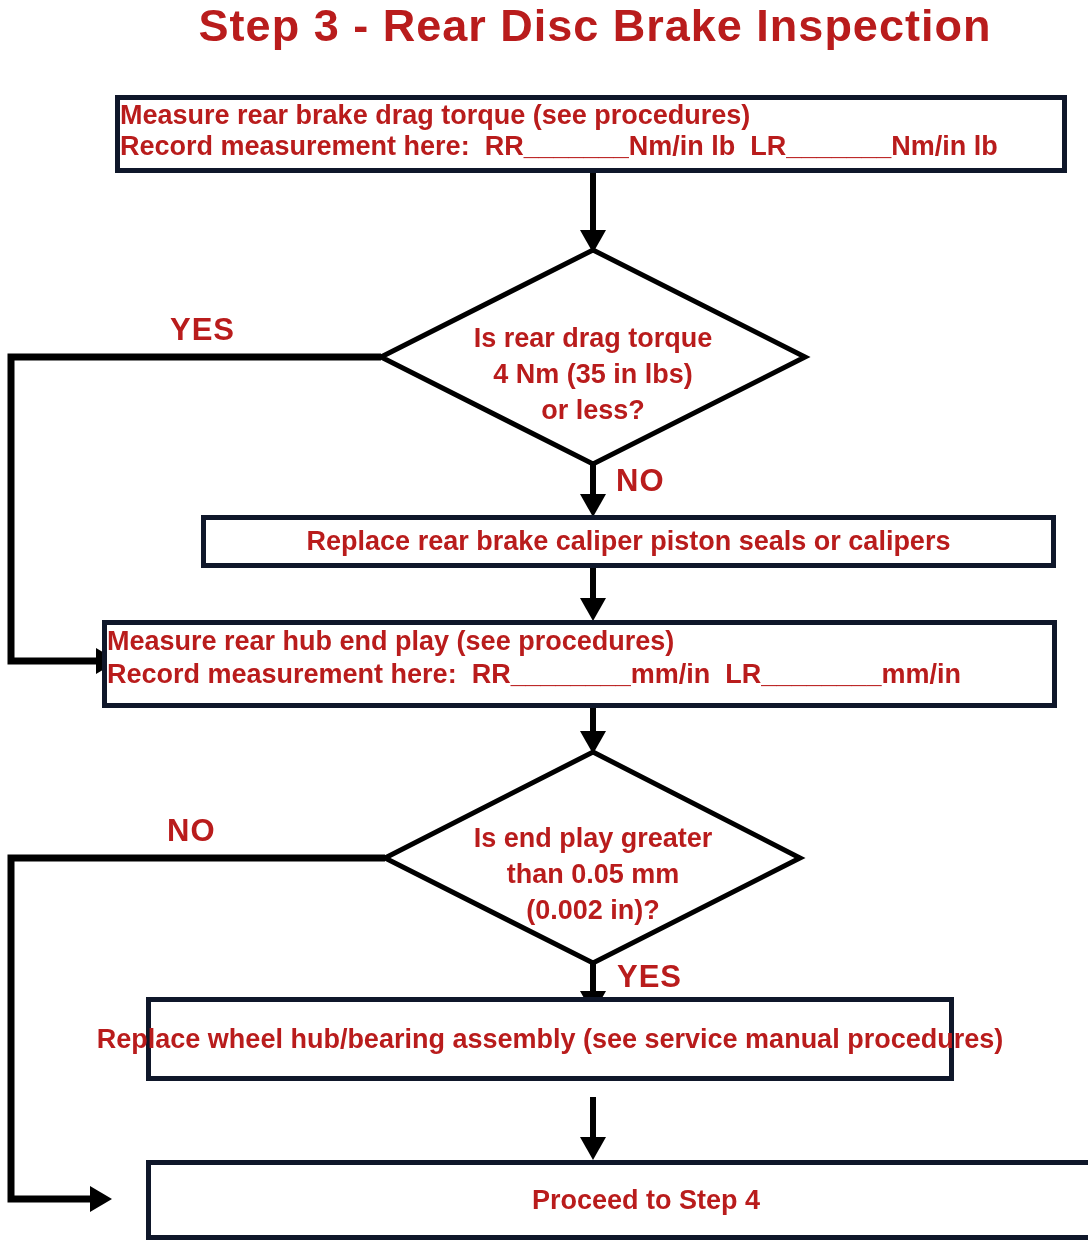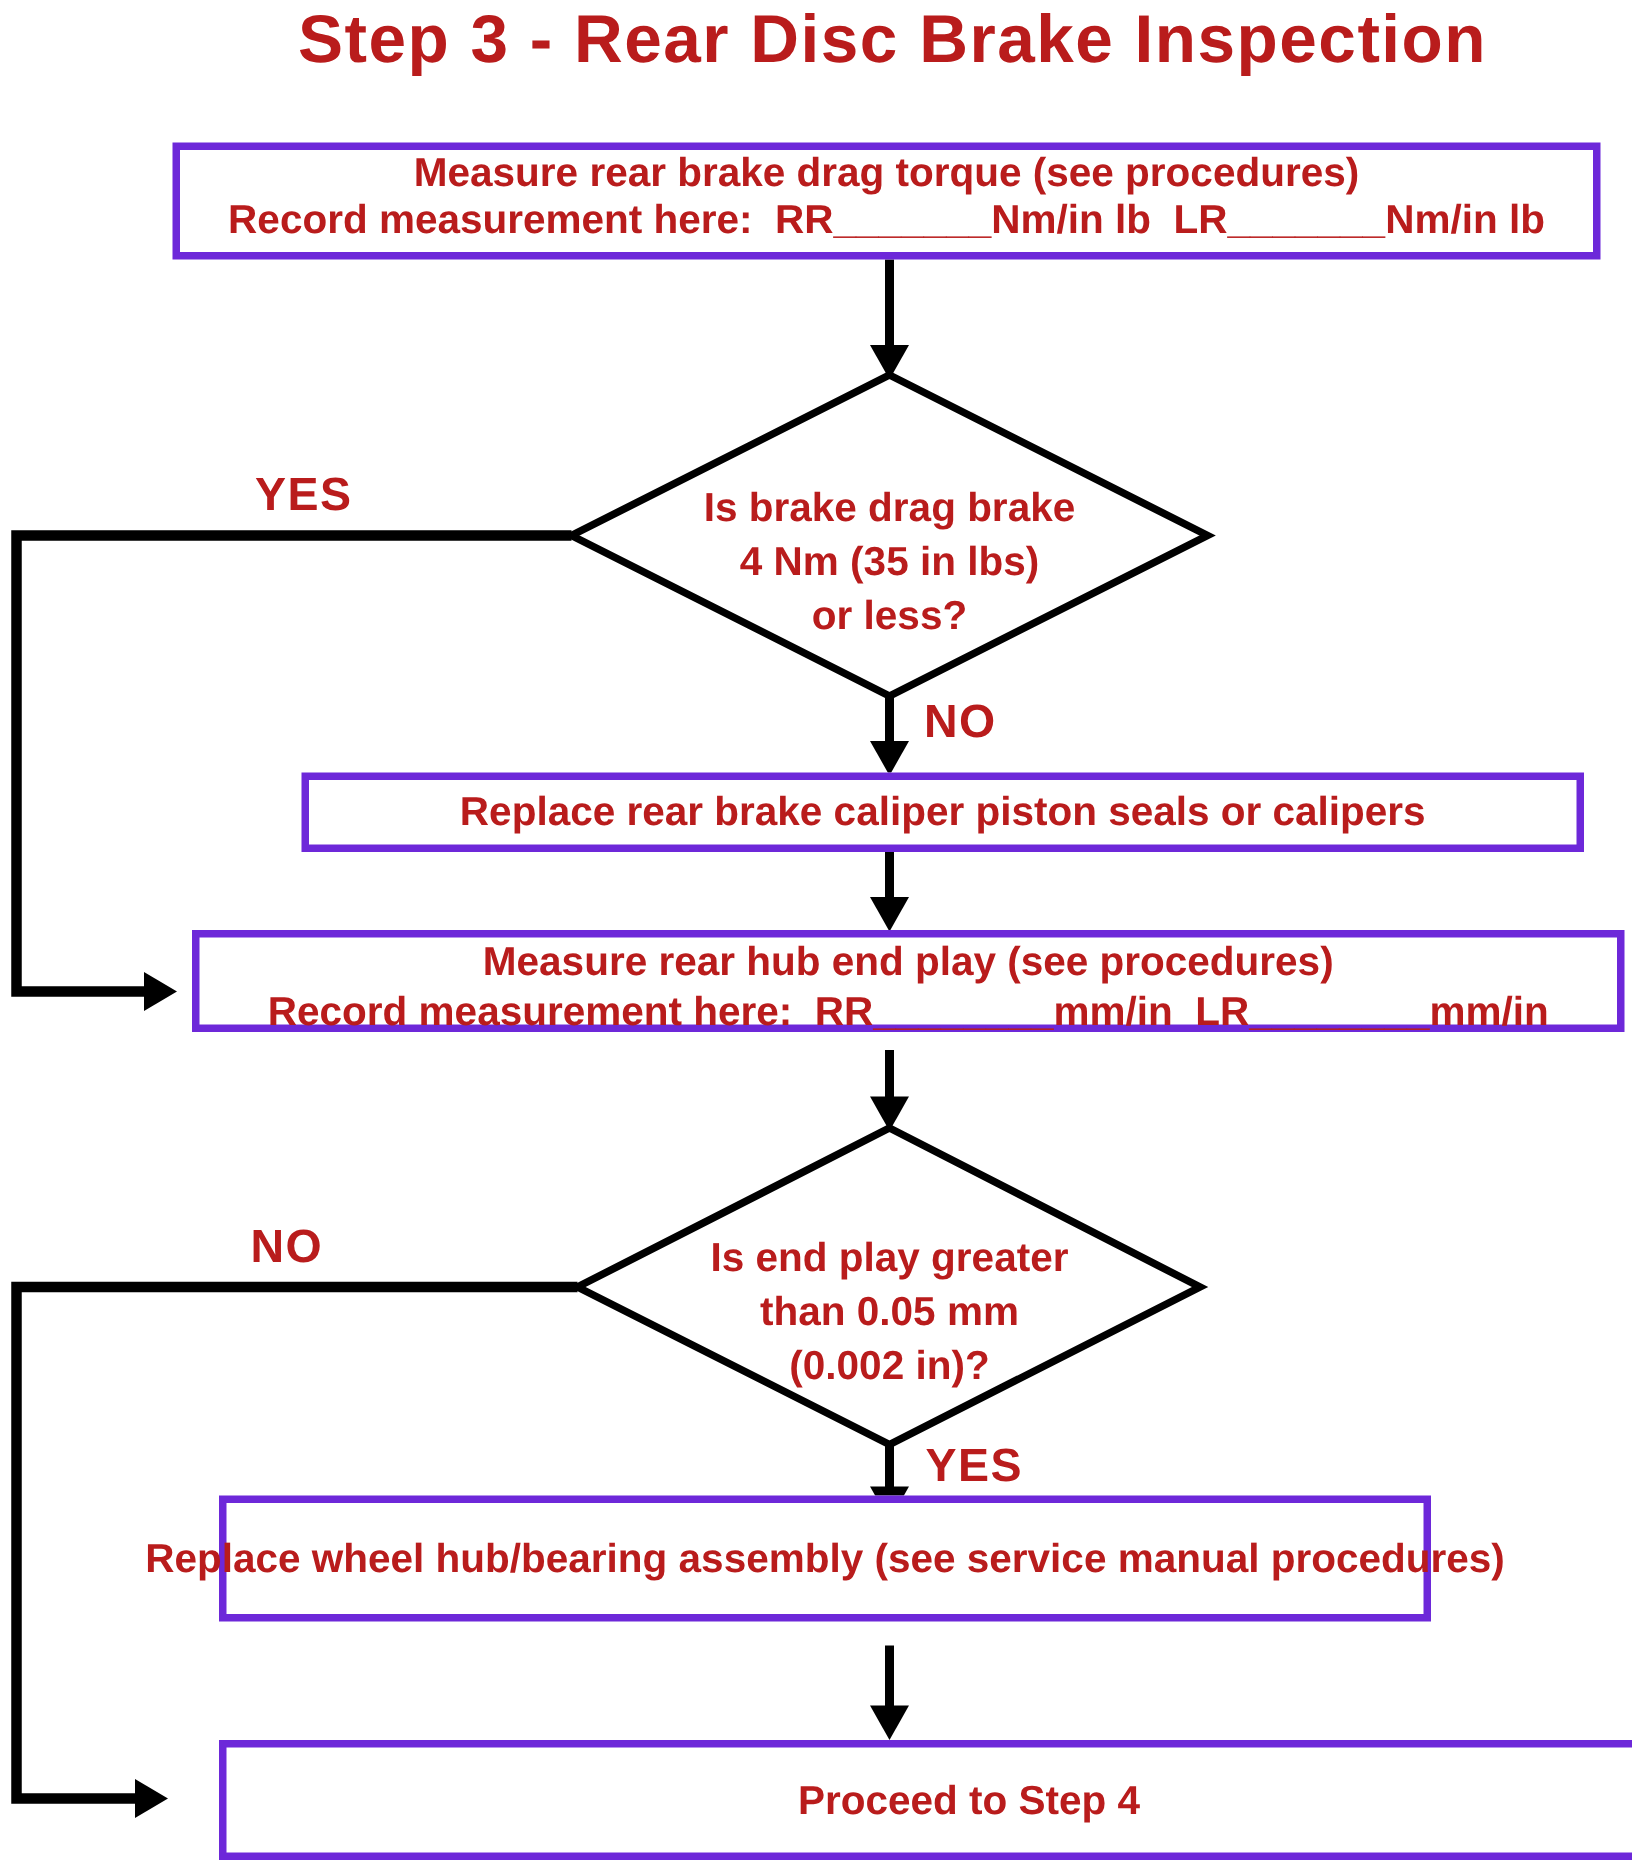--- a/index.html
+++ b/index.html
@@ -19,23 +19,22 @@
     left: 100px;
     width: 990px;
     text-align: center;
     font-size: 45px;
     font-weight: bold;
     letter-spacing: 1px;
   }
   .box {
     position: absolute;
     background: #ffffff;
-    border: 5px solid #6d28d9;
+    border: 5px solid #0f172a;
     box-sizing: border-box;
-    text-align: center;
     font-weight: bold;
     font-size: 27px;
   }
   .box .ln { white-space: pre; }
   .two-line-a .ln { line-height: 31px; }
   .two-line-b .ln { line-height: 33px; }
   .single {
     display: flex;
     align-items: center;
     justify-content: center;
@@ -95,35 +94,35 @@
   </svg>
 
   <div class="title">Step 3 - Rear Disc Brake Inspection</div>
 
   <div class="box two-line-a" style="left:115px; top:95px; width:952px; height:78px;">
     <div class="ln">Measure rear brake drag torque (see procedures)</div>
     <div class="ln">Record measurement here:  RR_______Nm/in lb  LR_______Nm/in lb</div>
   </div>
 
   <div class="dtext" style="left:391px; top:320px; width:404px;">
-    <div>Is brake drag brake</div>
+    <div>Is rear drag torque</div>
     <div>4 Nm (35 in lbs)</div>
     <div>or less?</div>
   </div>
 
   <div class="elabel" style="left:170px; top:312px;">YES</div>
   <div class="elabel" style="left:616px; top:463px;">NO</div>
   <div class="elabel" style="left:167px; top:813px;">NO</div>
   <div class="elabel" style="left:617px; top:959px;">YES</div>
 
   <div class="box single" style="left:165px; top:515px; width:855px; height:53px;">
     <div class="ln">Replace rear brake caliper piston seals or calipers</div>
   </div>
 
-  <div class="box two-line-b" style="left:128px; top:620px; width:955px; height:68px;">
+  <div class="box two-line-b" style="left:102px; top:620px; width:955px; height:88px;">
     <div class="ln">Measure rear hub end play (see procedures)</div>
     <div class="ln">Record measurement here:  RR________mm/in  LR________mm/in</div>
   </div>
 
   <div class="dtext" style="left:391px; top:820px; width:404px;">
     <div>Is end play greater</div>
     <div>than 0.05 mm</div>
     <div>(0.002 in)?</div>
   </div>
 

